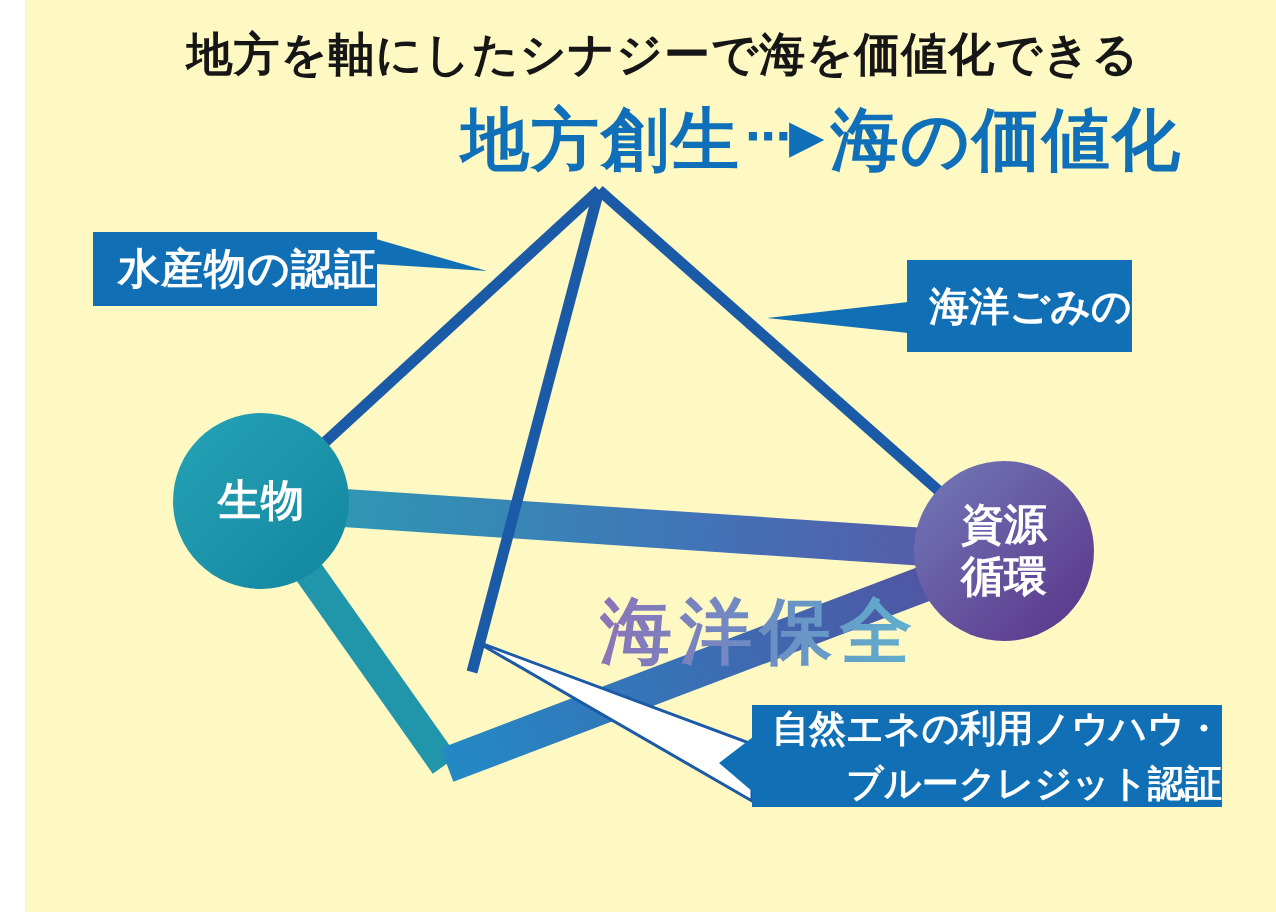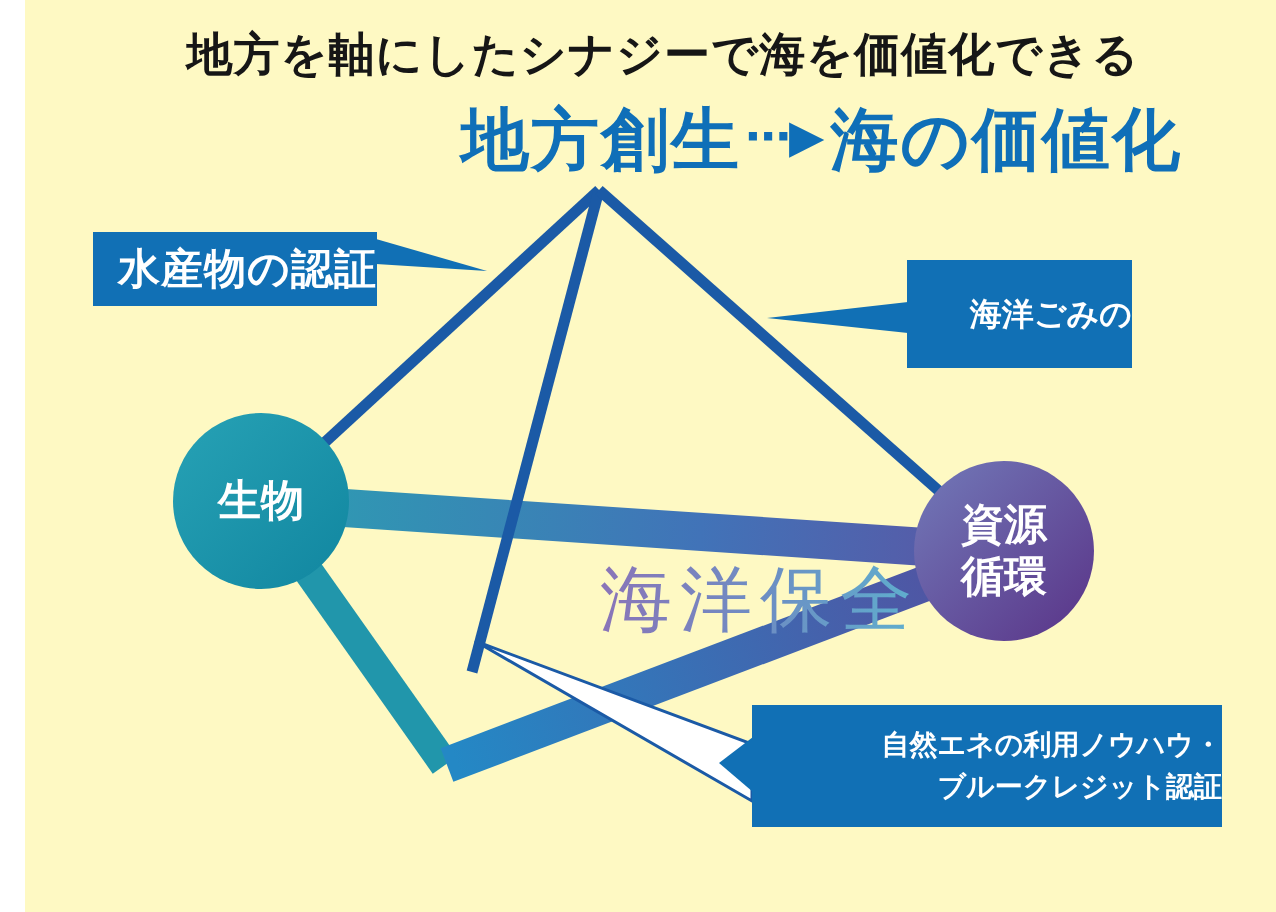--- a/index.html
+++ b/index.html
@@ -61,36 +61,36 @@
   }
   .node-climate{
     left:325px;top:674px;width:186px;height:186px;
     background:linear-gradient(135deg,#1b94c3 0%,#0e77ac 100%);
   }
   .node-resource{
     left:889px;top:461px;width:180px;height:180px;
     background:linear-gradient(135deg,var(--resource-purple-start) 0%,var(--resource-purple-end) 90%);
   }
   .center-label{
-    position:absolute;left:575px;top:552px;
-    font-weight:normal;font-size:72px;letter-spacing:8px;white-space:nowrap;
+    position:absolute;left:575px;top:584px;
+    font-weight:bold;font-size:72px;letter-spacing:8px;white-space:nowrap;
     background:linear-gradient(90deg,#8a74b8 0%,#6b90c4 55%,#5fb0ce 100%);
     -webkit-background-clip:text;background-clip:text;
     color:transparent;
     z-index:3;
   }
   .callout{
     position:absolute;background:var(--callout-blue);
     color:#ffffff;font-weight:bold;text-align:center;
     display:flex;flex-direction:column;align-items:flex-end;justify-content:center;
     z-index:4;
   }
   .callout-seafood{left:68px;top:232px;width:284px;height:74px;font-size:42px;letter-spacing:1px;}
-  .callout-marine{left:882px;top:260px;width:225px;height:108px;font-size:32px;line-height:1.4;}
-  .callout-energy{left:727px;top:705px;width:470px;height:122px;font-size:28px;line-height:1.5;}
+  .callout-marine{left:882px;top:260px;width:225px;height:92px;font-size:40px;line-height:1.4;}
+  .callout-energy{left:727px;top:705px;width:470px;height:102px;font-size:37px;line-height:1.5;}
 </style>
 </head>
 <body>
 
 <div class="canvas">
 
   <svg class="connectors" width="1276" height="912" viewBox="0 0 1276 912">
     <defs>
       <linearGradient id="gBR" gradientUnits="userSpaceOnUse" x1="250" y1="505" x2="960" y2="550">
         <stop offset="0" stop-color="#2d9db2"></stop>

